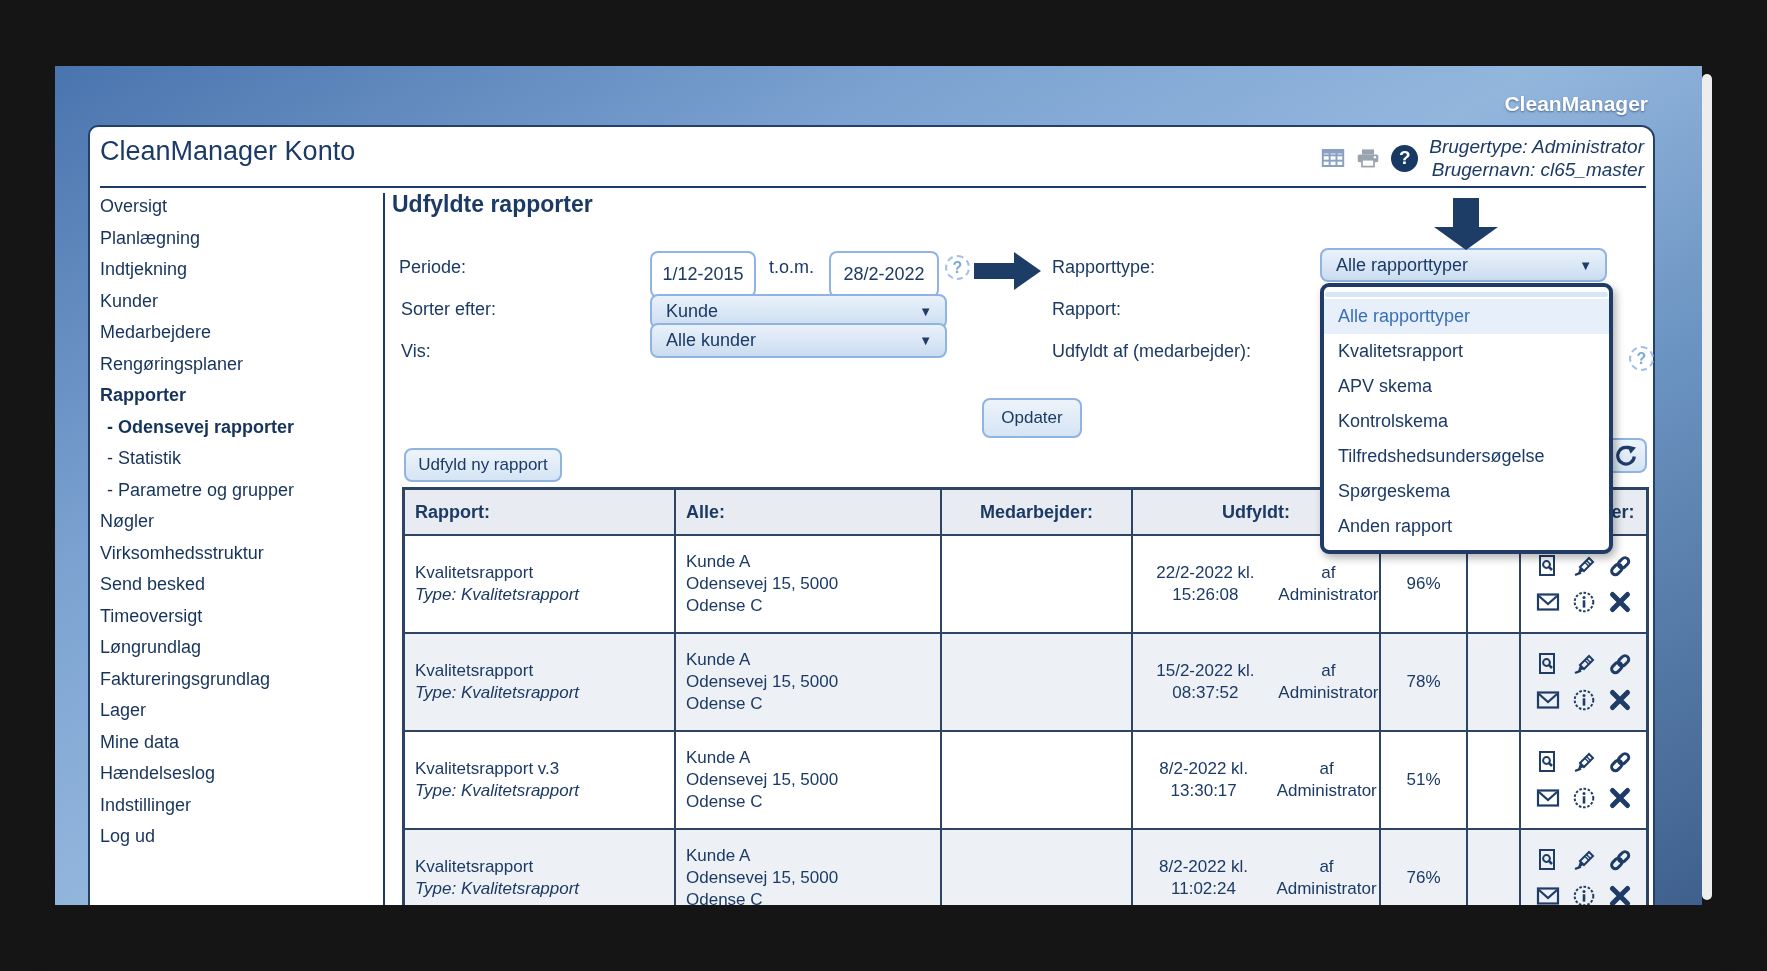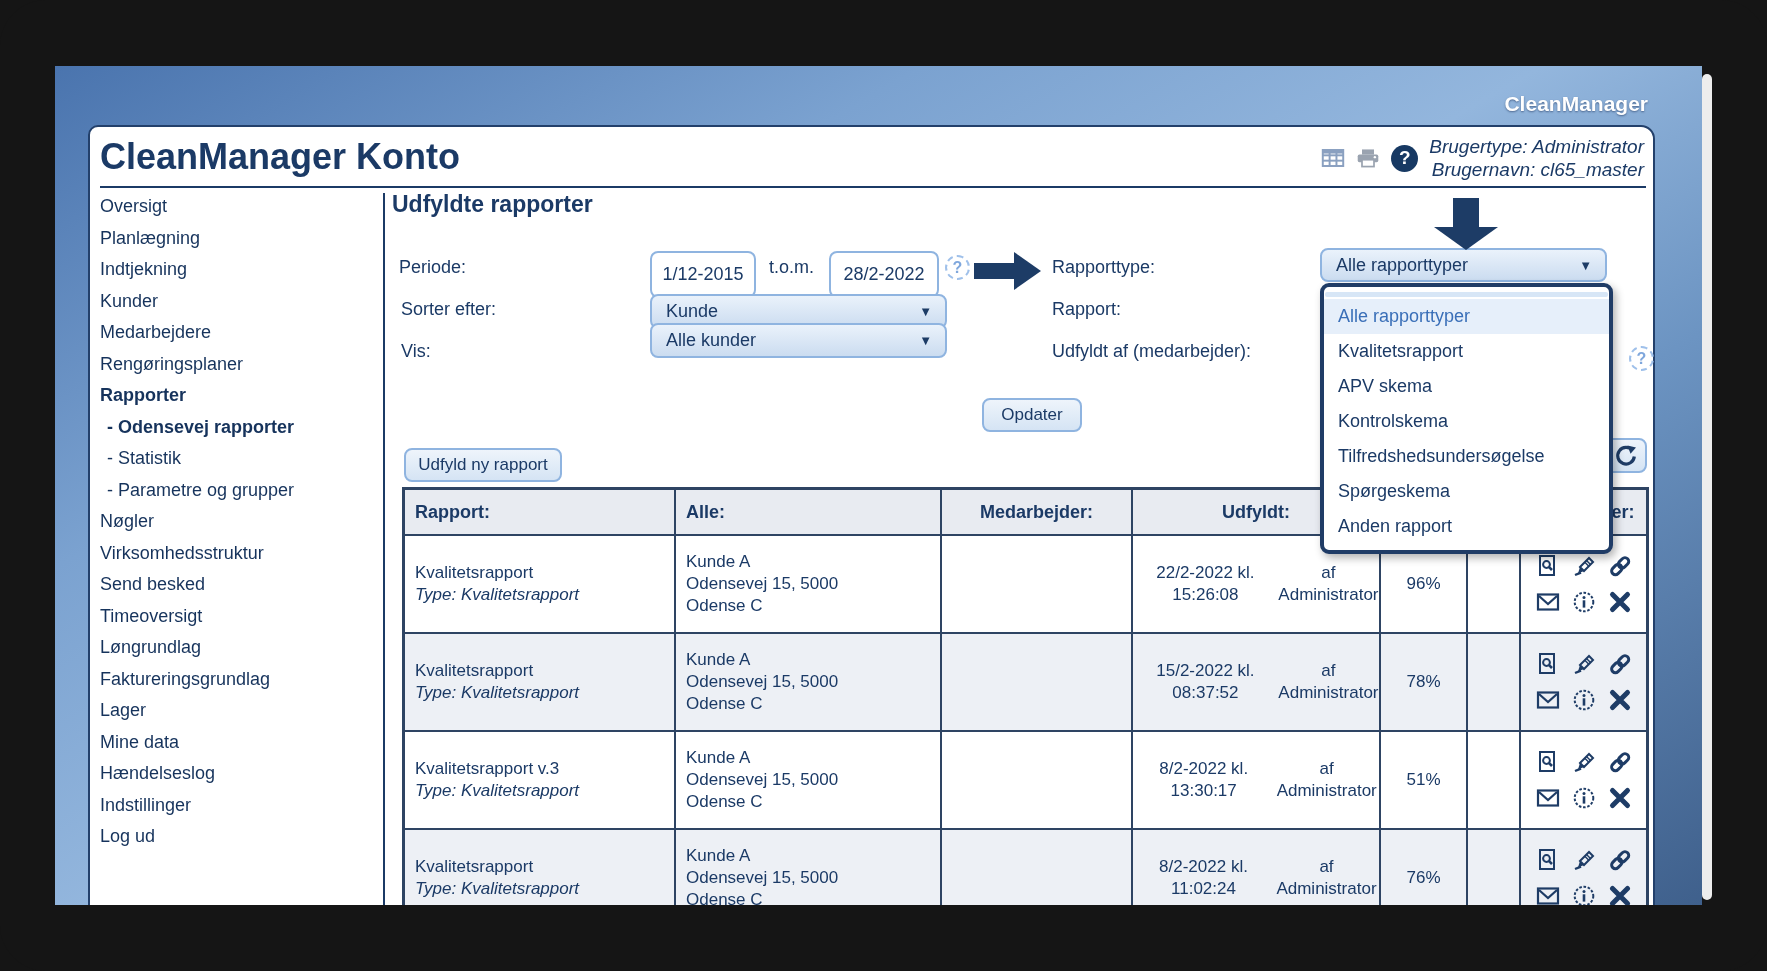--- a/index.html
+++ b/index.html
@@ -10,21 +10,21 @@
   .blue{position:absolute;left:55px;top:66px;width:1647px;height:839px;overflow:hidden;
     background:linear-gradient(150deg,#4a74ae 0%,#7ba2d0 28%,#93b6dd 48%,#6c94c2 68%,#3f608c 100%);}
   .edge-strip{position:absolute;left:1702px;top:74px;width:10px;height:826px;background:#ededed;border-radius:6px;}
 
   .brand{position:absolute;right:54px;top:26px;color:#ffffff;font-size:21px;font-weight:bold;text-shadow:0 1px 2px rgba(20,40,80,.55);}
 
   
   .win{position:absolute;left:33px;top:59px;width:1567px;height:860px;background:#ffffff;
     border:2px solid #23406b;border-radius:10px 14px 0 0;box-sizing:border-box;}
 
-  .win-title{position:absolute;left:10px;top:9px;font-size:36px;font-weight:bold;color:#1b3a66;text-align:center;}
+  .win-title{position:absolute;left:10px;top:9px;font-size:27px;font-weight:normal;color:#1b3a66;text-align:center;}
   .top-right{position:absolute;right:9px;top:8px;display:flex;align-items:center;gap:11px;}
   .user-block{color:#1b3a66;font-style:italic;font-size:19px;line-height:23px;text-align:right;white-space:nowrap;}
   .help-circle{width:27px;height:27px;border-radius:50%;background:#173963;color:#fff;font-weight:bold;font-size:19px;
     display:flex;align-items:center;justify-content:center;cursor:pointer;}
   .rule{position:absolute;left:10px;right:7px;top:59px;height:2px;background:#1b3a66;}
 
   
   .sidebar{position:absolute;left:10px;top:64px;width:278px;}
   .side-item{font-size:18px;color:#16335c;height:31.5px;line-height:31.5px;white-space:nowrap;cursor:pointer;}
   .side-item.b{font-weight:bold;}
@@ -187,21 +187,21 @@
       <div class="droplist" id="droplist">
           <div class="drop-item sel">Alle rapporttyper</div>
           <div class="drop-item">Kvalitetsrapport</div>
           <div class="drop-item">APV skema</div>
           <div class="drop-item">Kontrolskema</div>
           <div class="drop-item">Tilfredshedsundersøgelse</div>
           <div class="drop-item">Spørgeskema</div>
           <div class="drop-item">Anden rapport</div>
         </div>
 
-      <button class="btn" style="left:892px;top:271px;width:100px;height:34px;">Opdater</button>
+      <button class="btn" style="left:892px;top:271px;width:100px;height:40px;">Opdater</button>
       <button class="btn" style="left:314px;top:321px;width:158px;height:34px;">Udfyld ny rapport</button>
 
       <button class="btn refresh-btn">
         <svg class="aicon" width="22" height="22" viewBox="0 0 24 24">
           <path d="M19.5 6.5 A8.3 8.3 0 1 0 21.3 12.5" fill="none" stroke="#1e3c66" stroke-width="3.2"></path>
           <polygon points="14.5,1.5 23,3.5 17.5,9.8" fill="#1e3c66"></polygon>
         </svg>
       </button>
 
       <div class="rtable">

